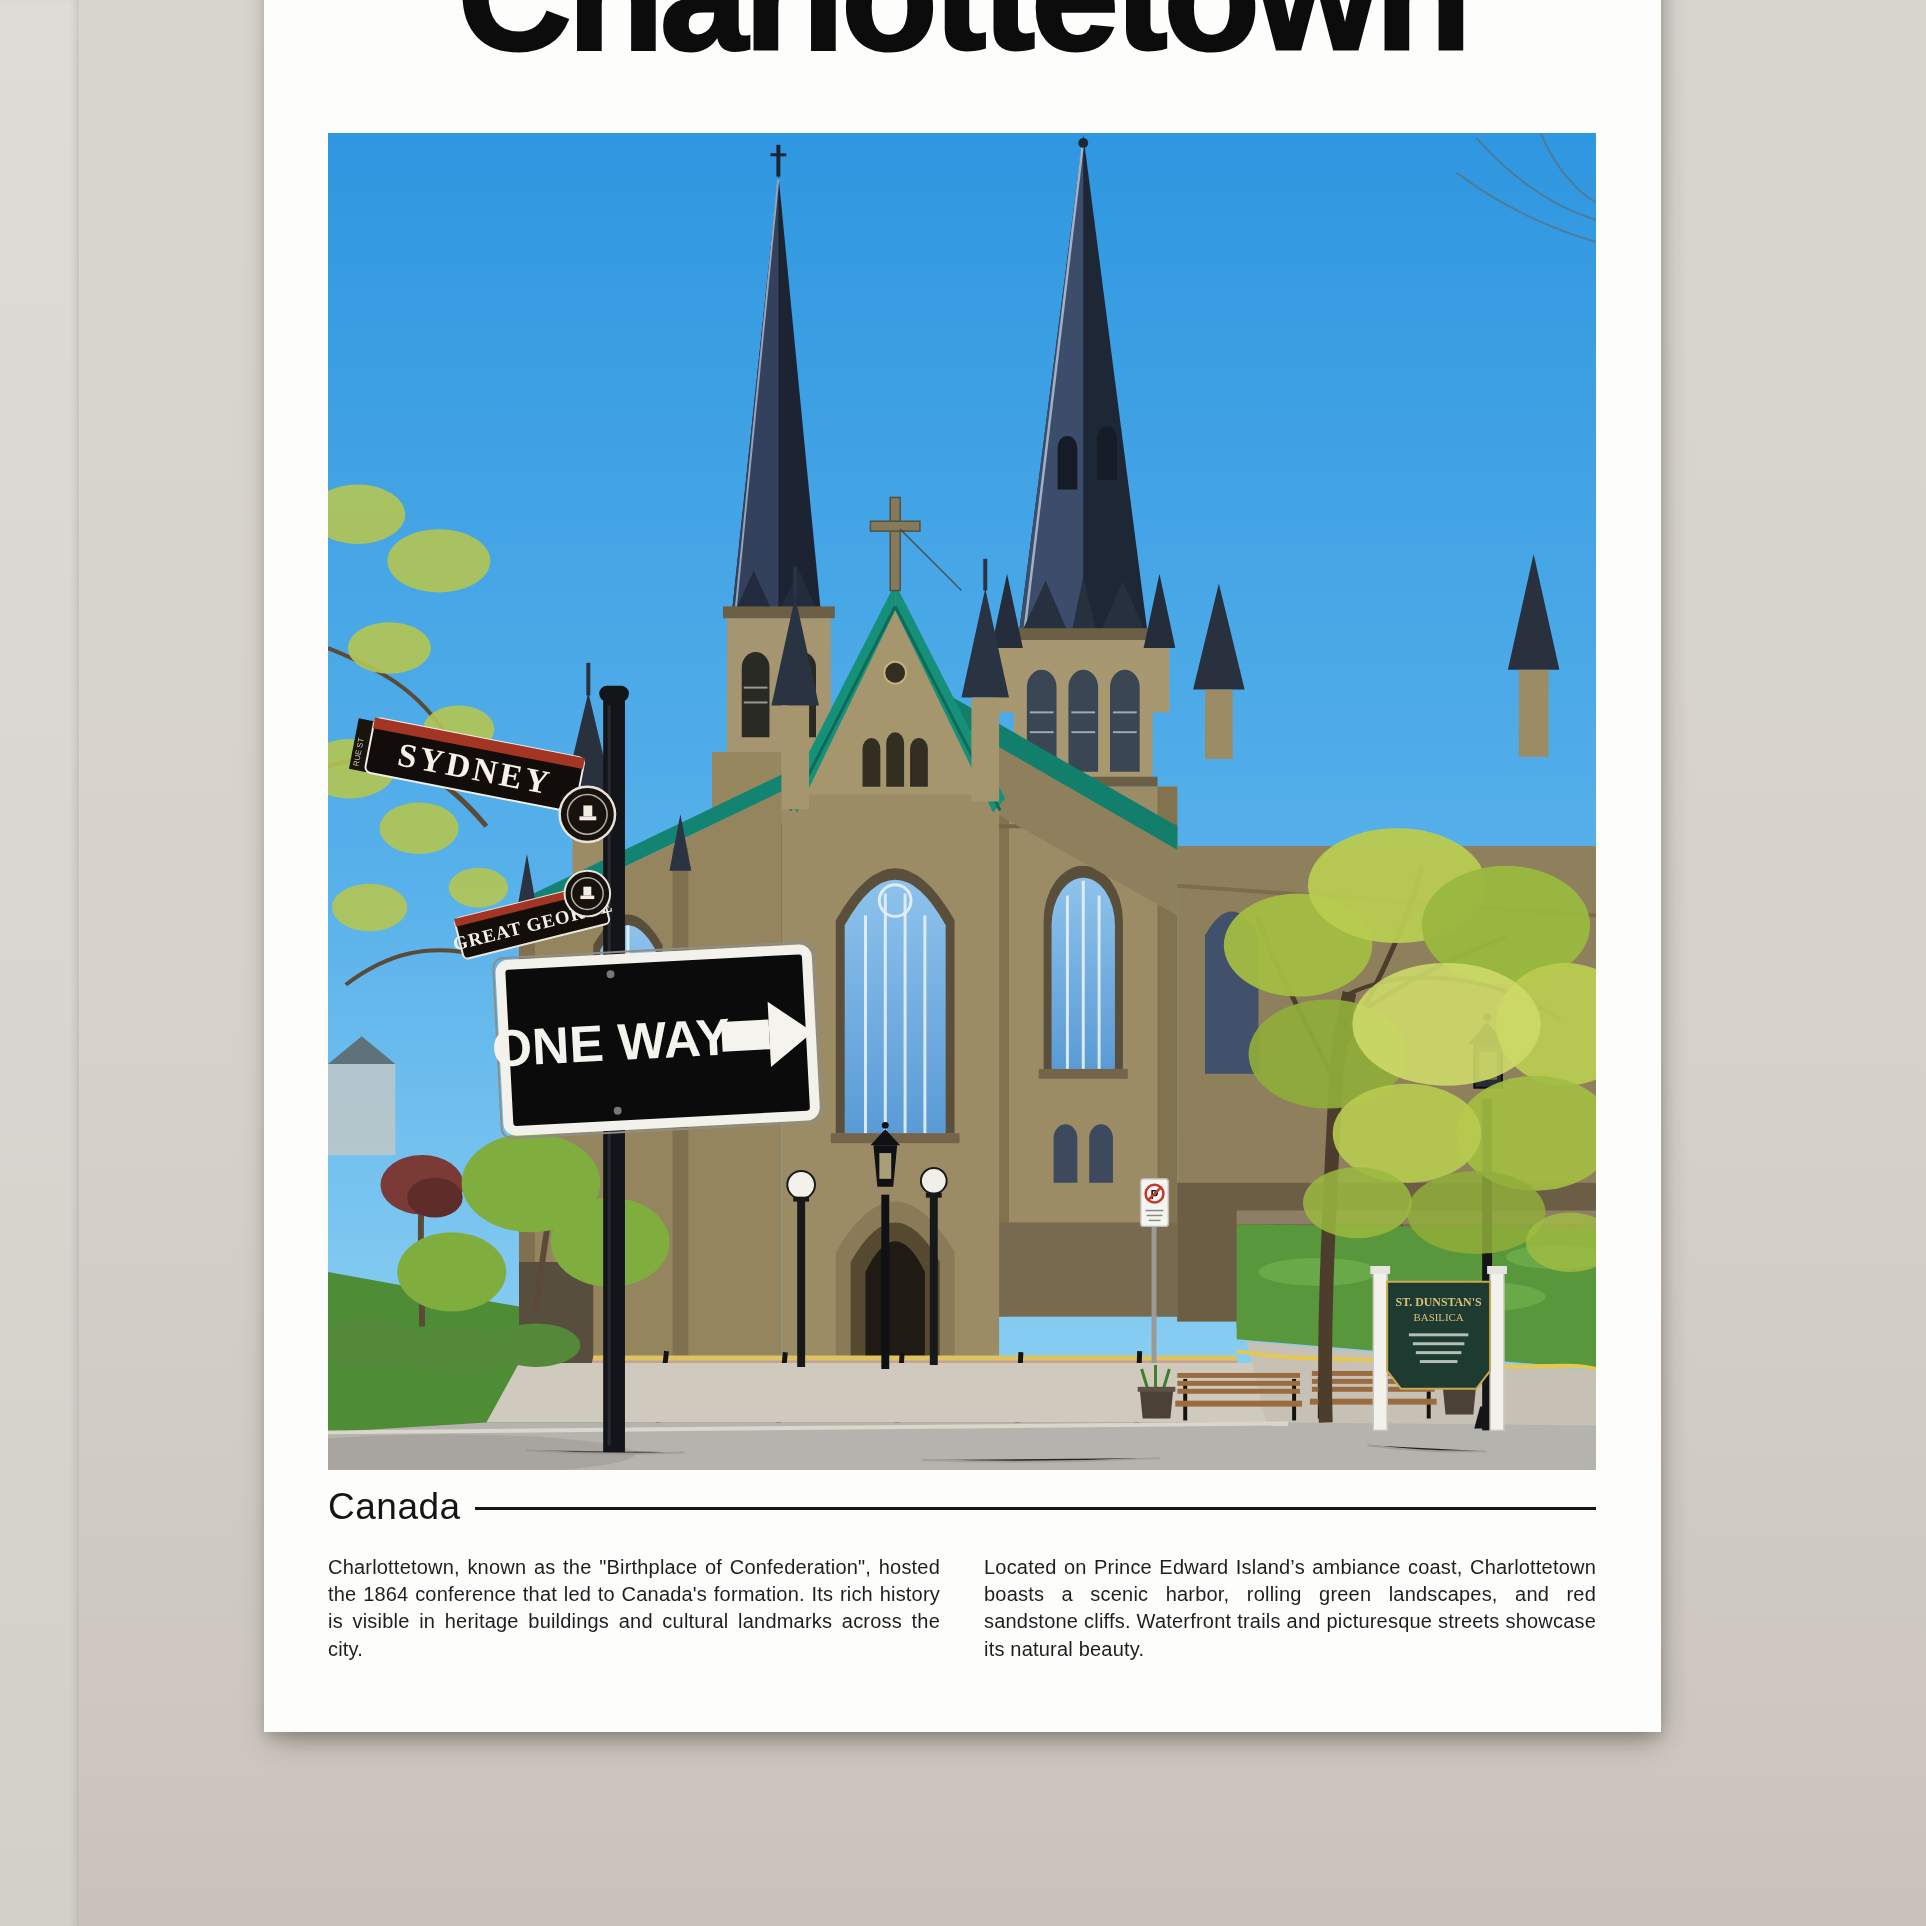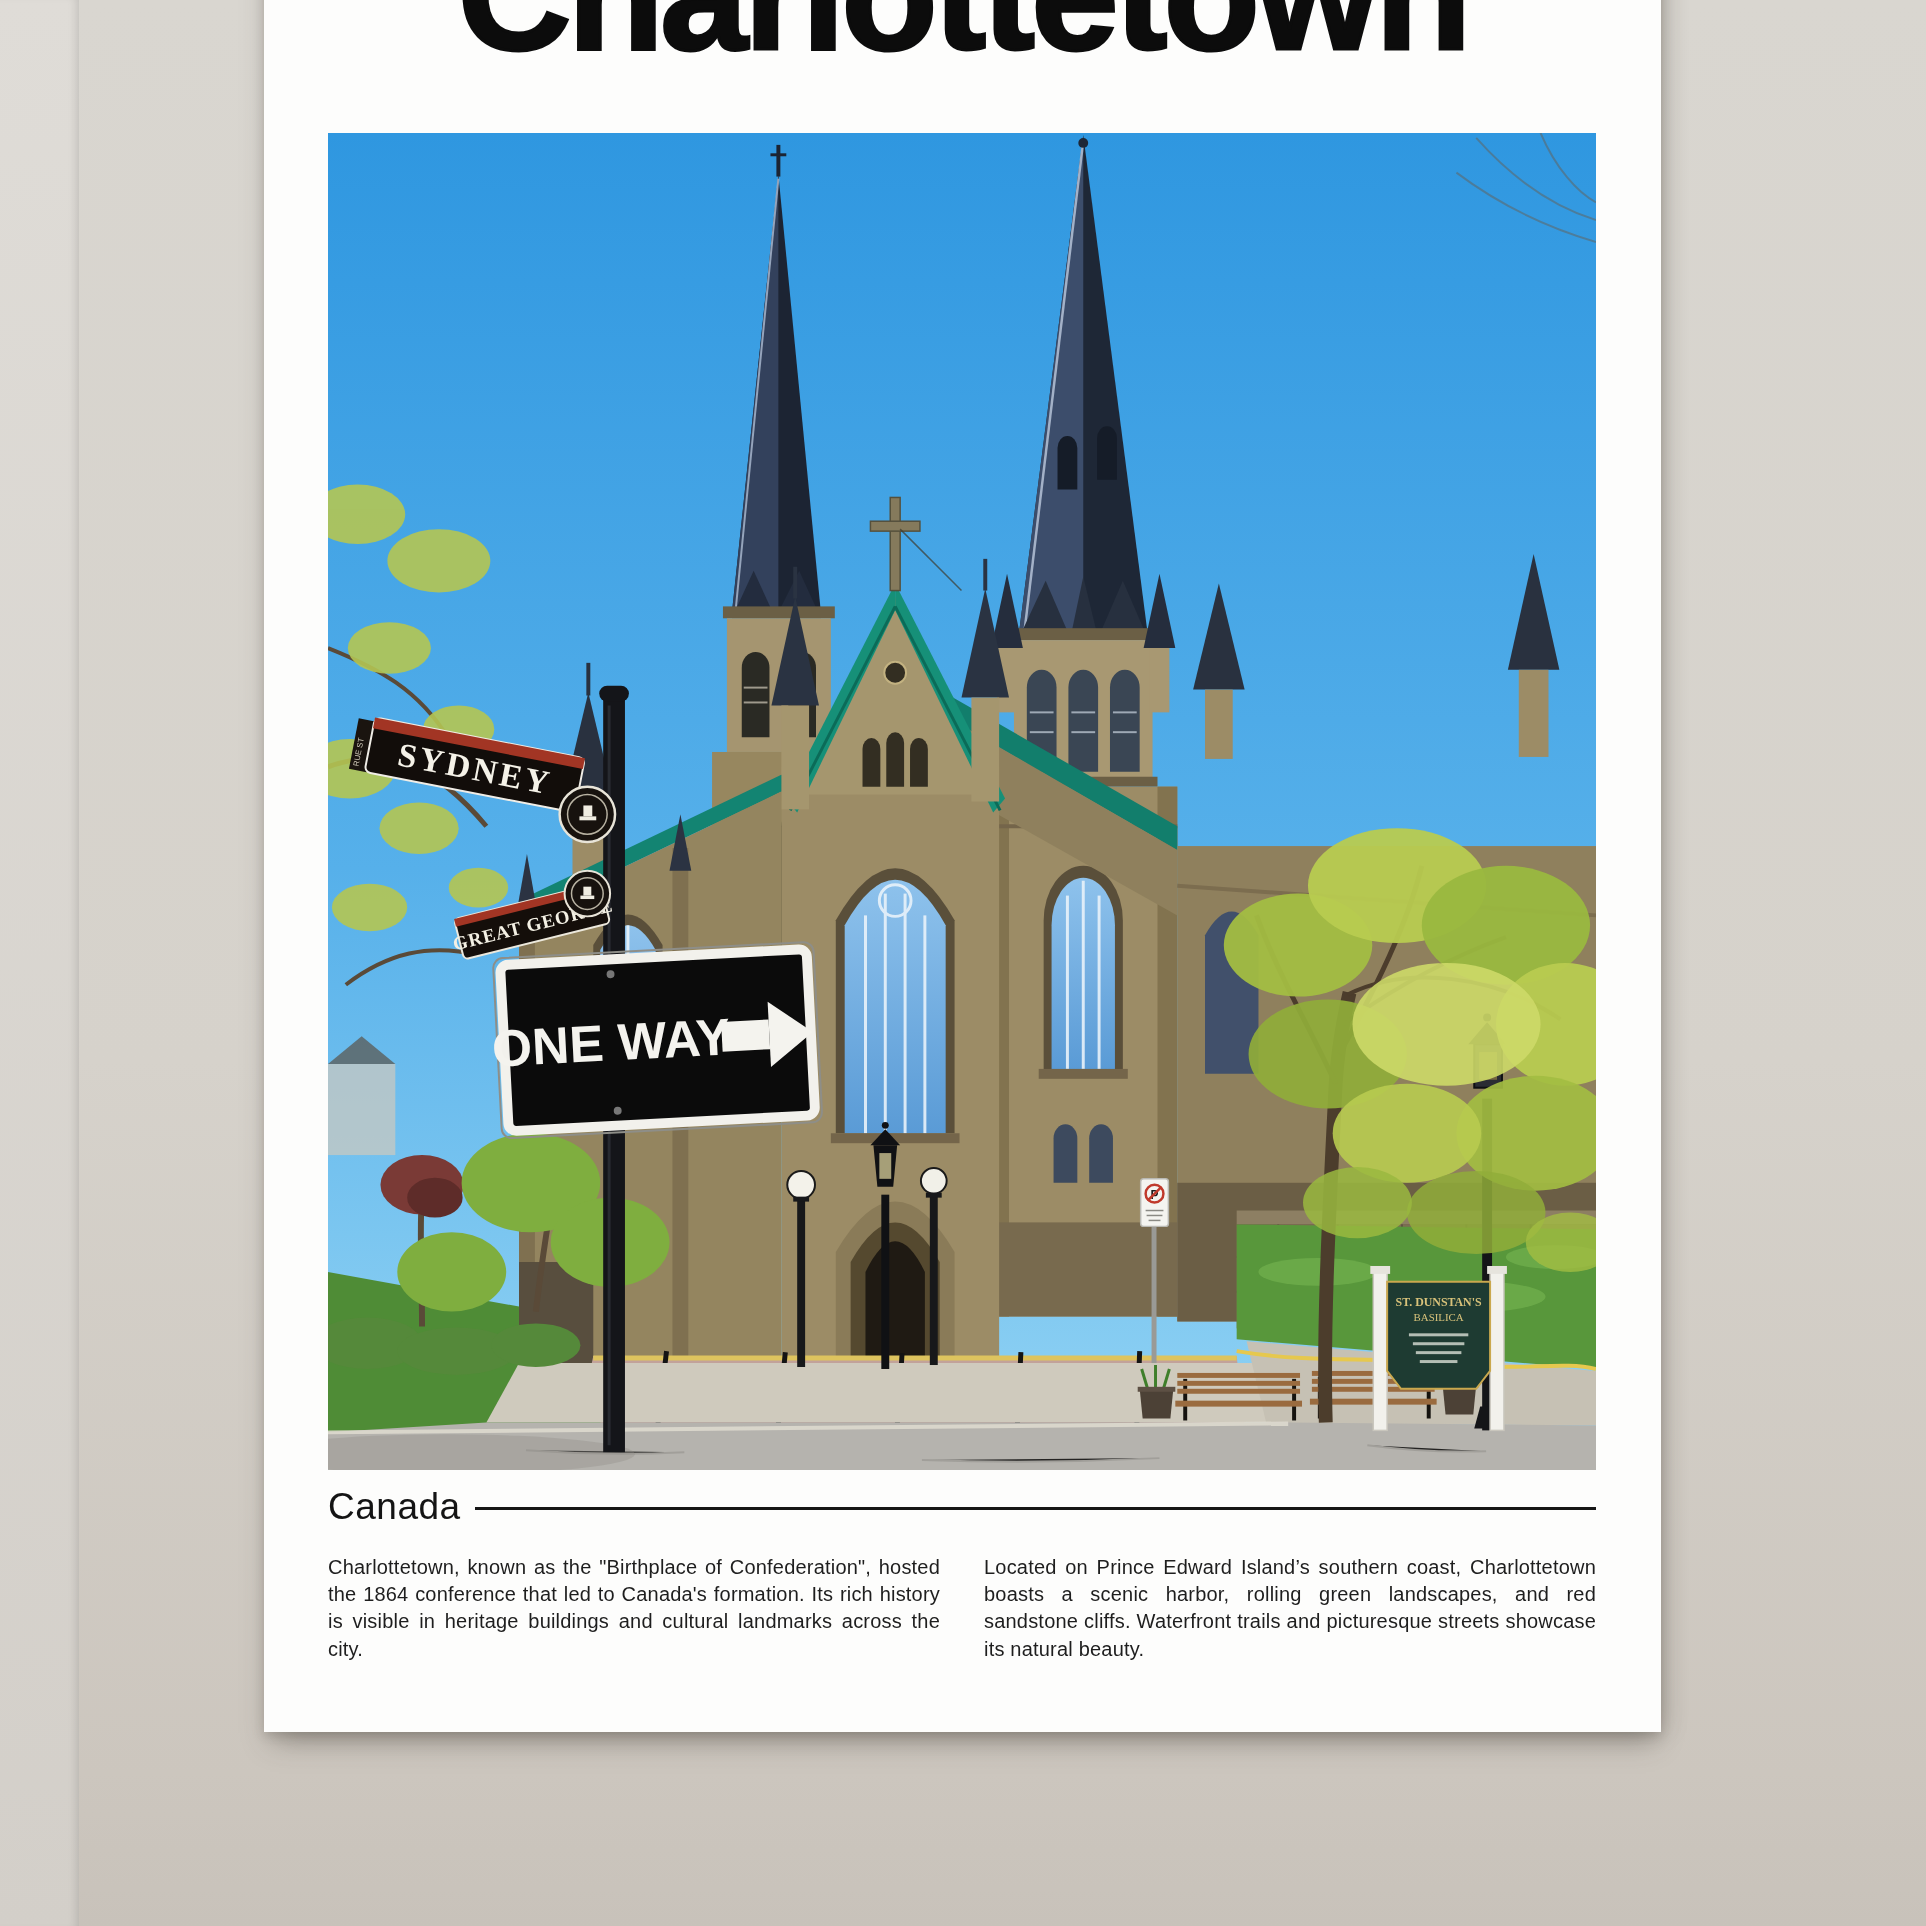--- a/index.html
+++ b/index.html
@@ -466,16 +466,16 @@
     </svg>
   </div>
 
   <div class="country-row">
     <h2 class="country-label">Canada</h2>
     <div class="country-rule"></div>
   </div>
 
   <div class="cols">
     <p>Charlottetown, known as the "Birthplace of Confederation", hosted the 1864 conference that led to Canada's formation. Its rich history is visible in heritage buildings and cultural landmarks across the city.</p>
-    <p>Located on Prince Edward Island’s southern coast, Charlottetown boasts a scenic harbor, rolling green landscapes, and red sandstone cliffs. Waterfront trails and picturesque streets showcase its natural beauty.</p>
+    <p>Located on Prince Edward Island’s ambiance coast, Charlottetown boasts a scenic harbor, rolling green landscapes, and red sandstone cliffs. Waterfront trails and picturesque streets showcase its natural beauty.</p>
   </div>
 </div>
 
 
 </body></html>

